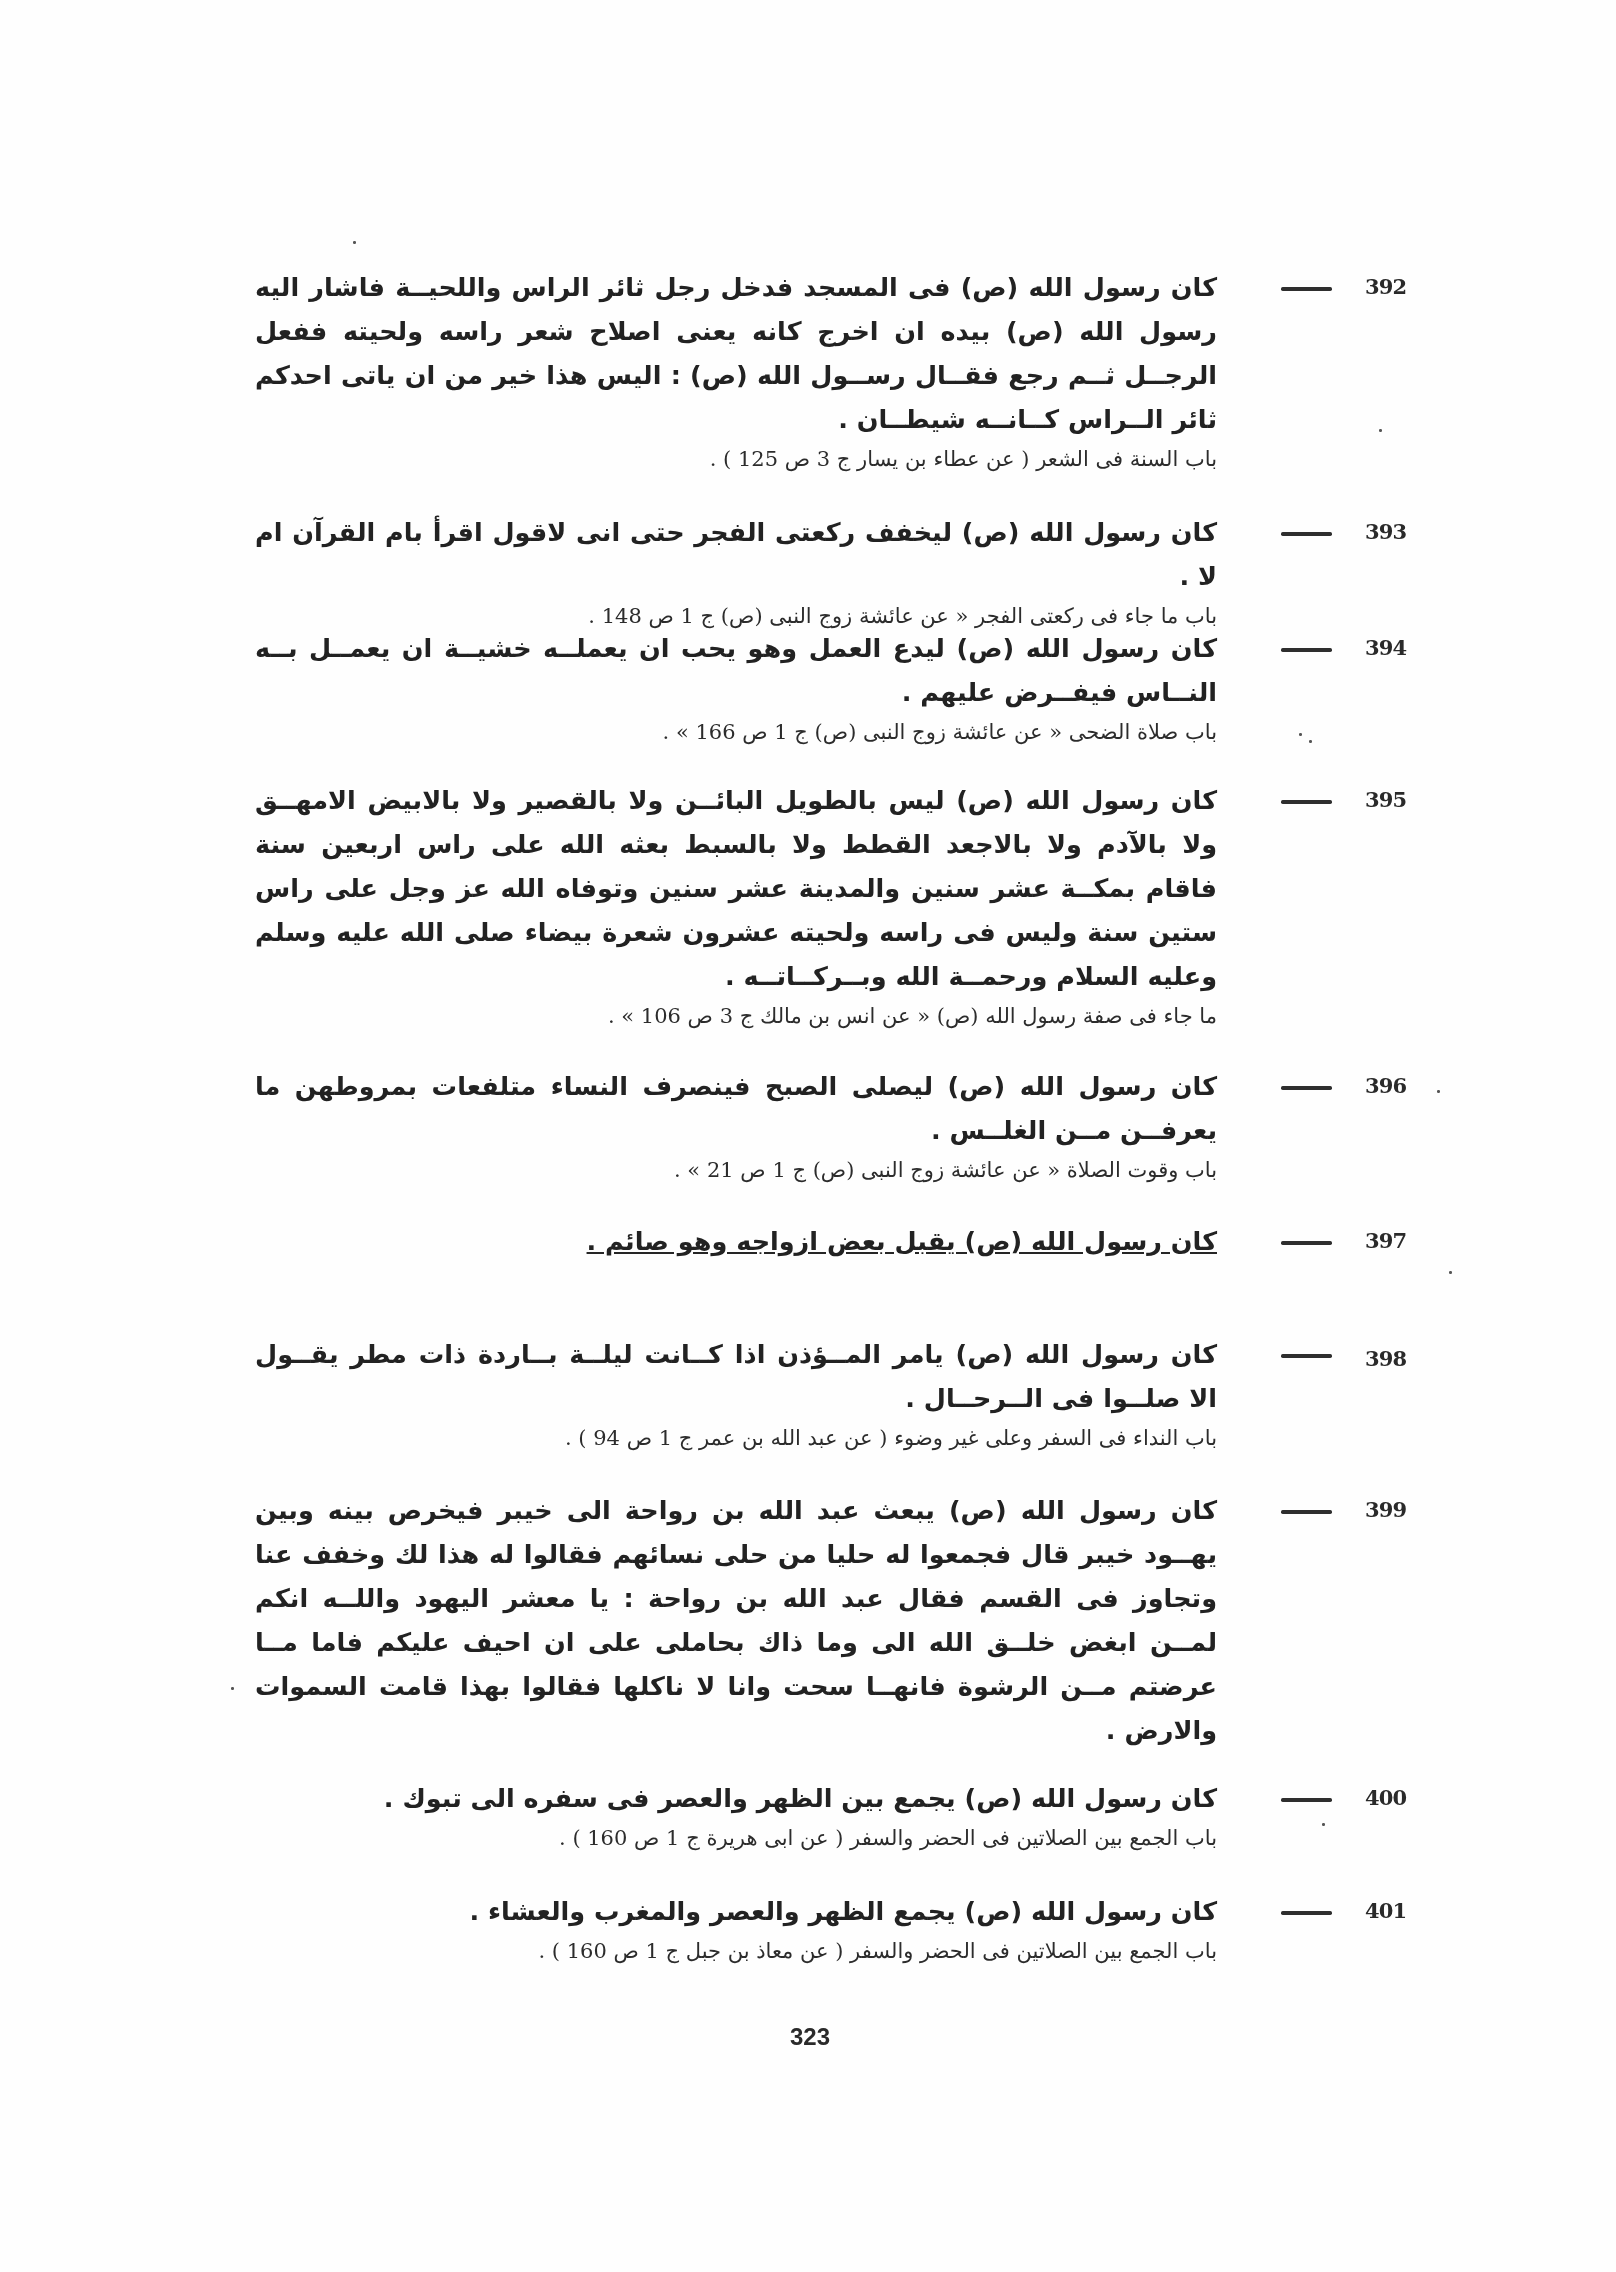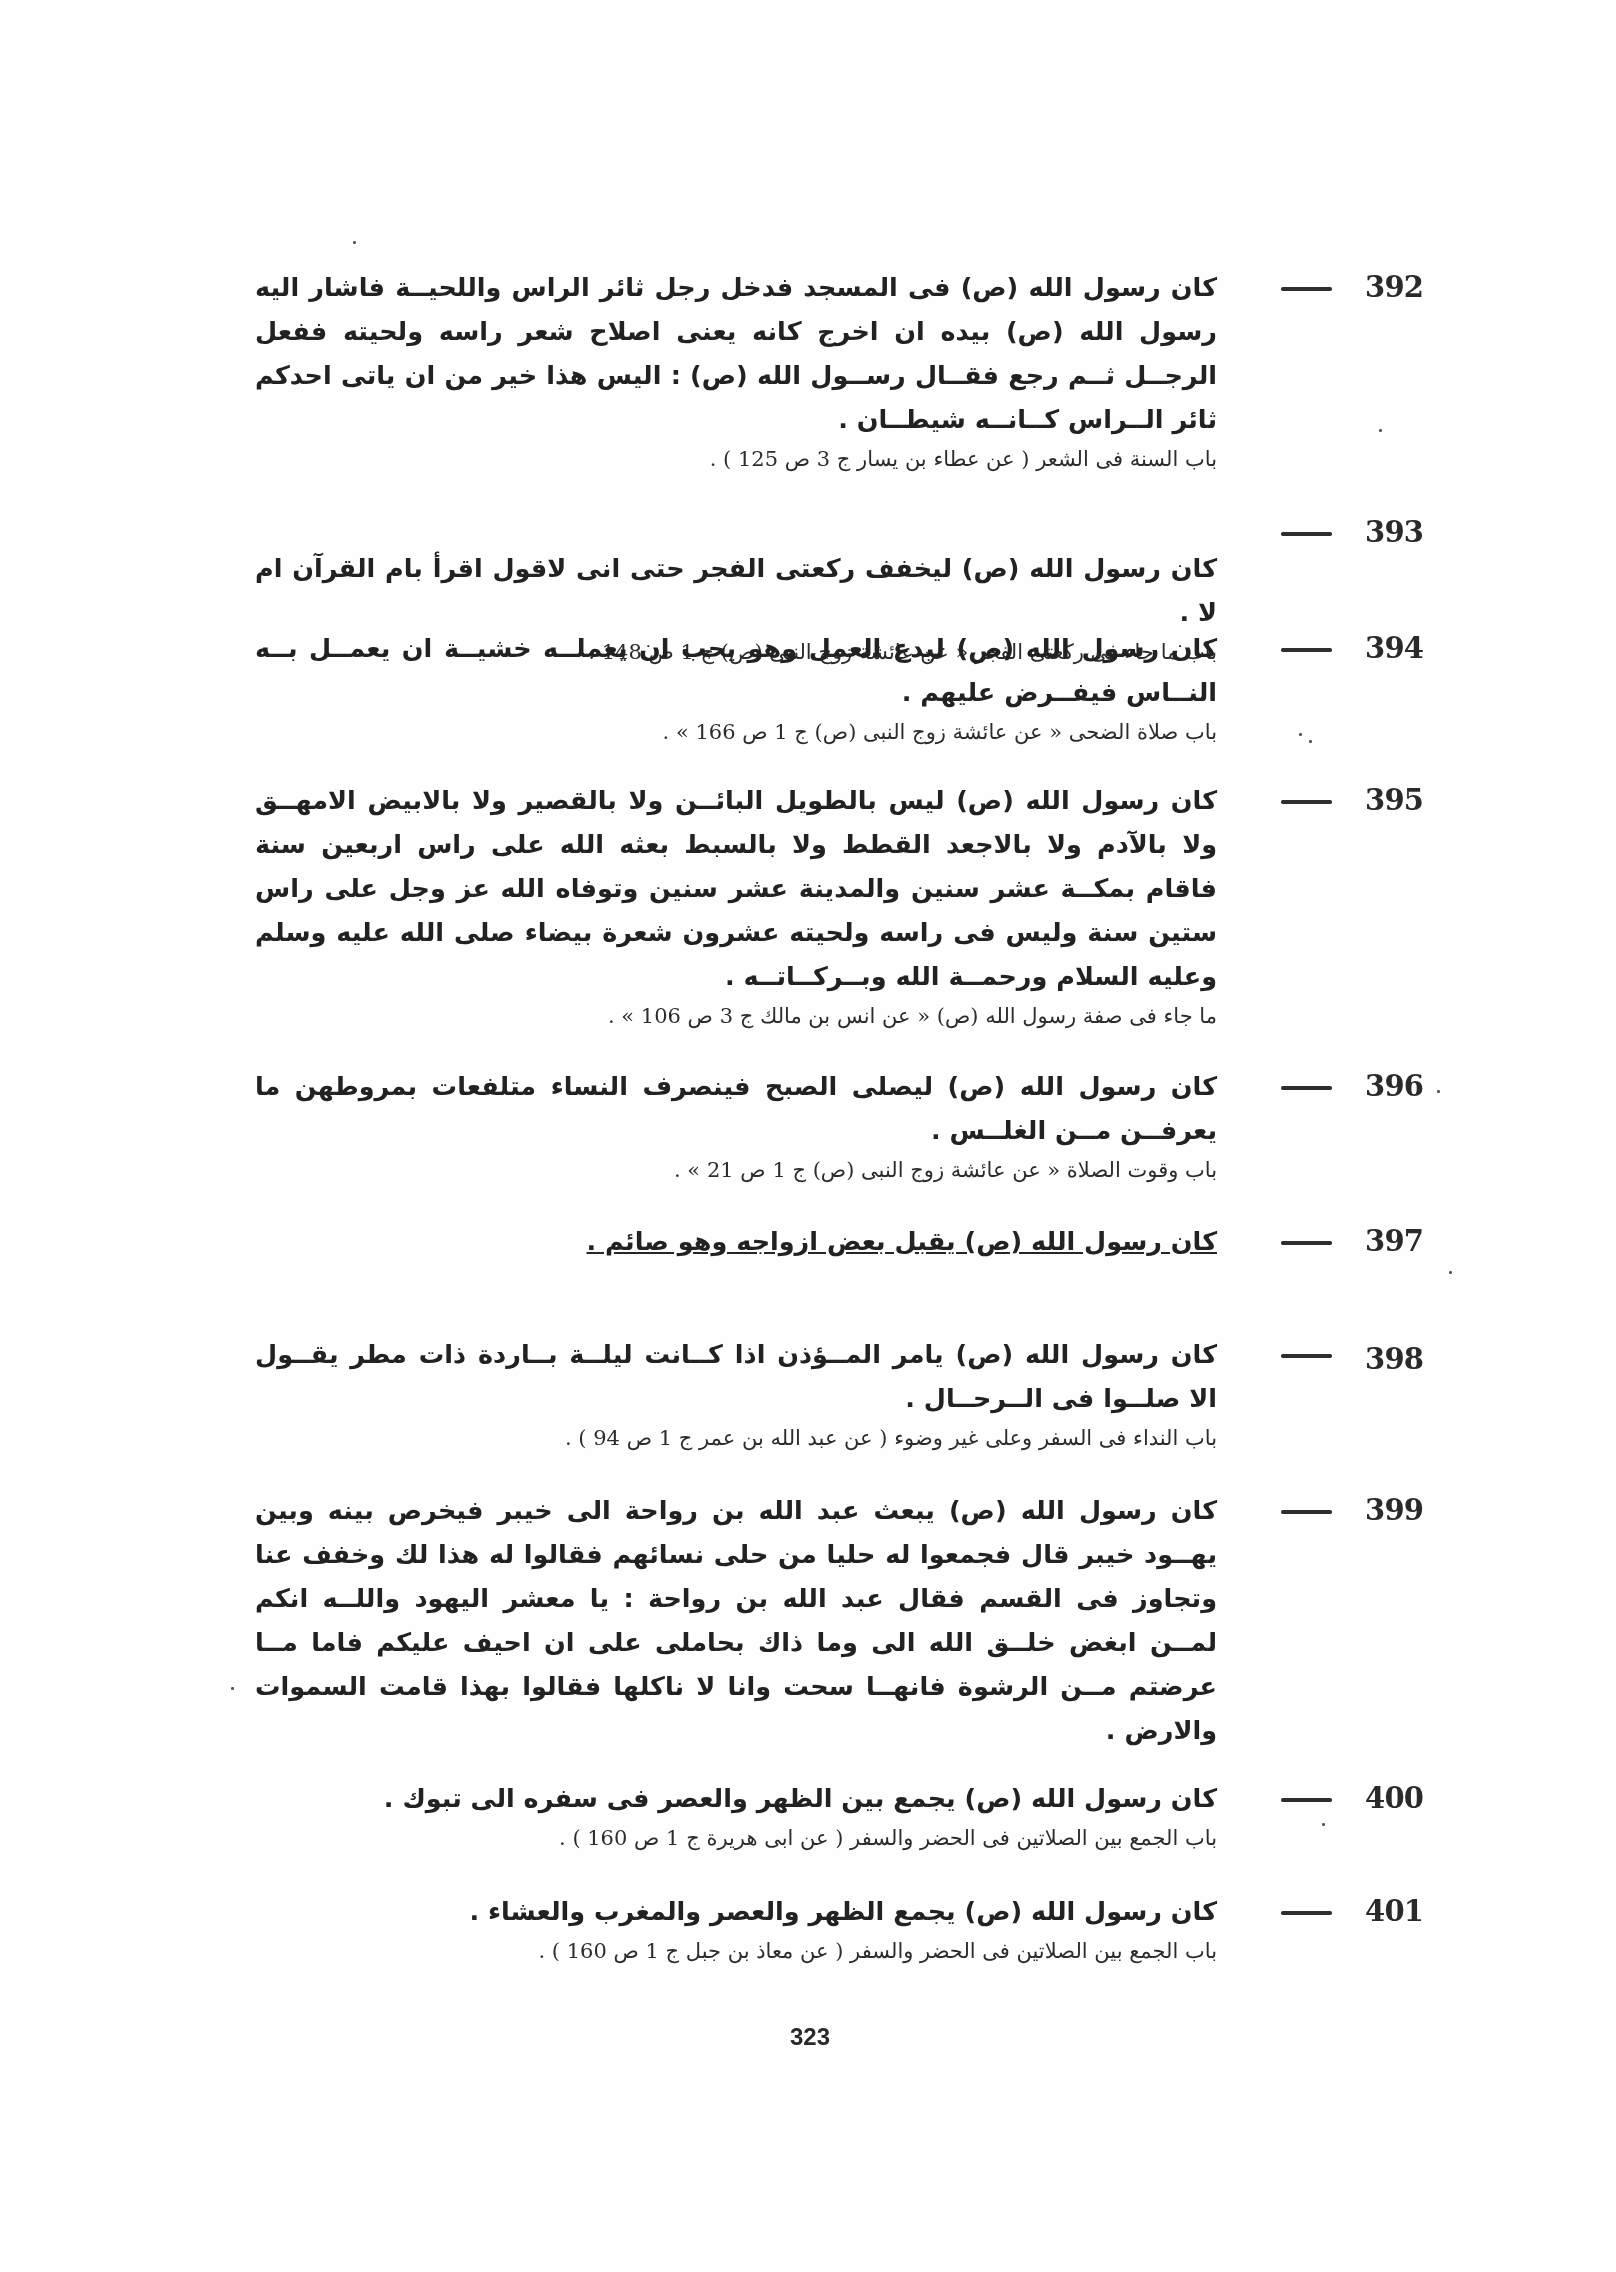--- a/index.html
+++ b/index.html
@@ -1,21 +1,21 @@
 <!DOCTYPE html>
 <html style="font-size:13.6px"><head>
 <meta charset="utf-8">
 <style>
   html, body { margin: 0; padding: 0; background: #ffffff; }
   body { width: 1616px; height: 2273px; position: relative; overflow: hidden;
          font-family: "DejaVu Sans", sans-serif; color: #262626; }
   .page { position: absolute; left: 0; top: 0; width: 1616px; height: 2273px; background: #fefefe; }
   .entry { position: absolute; left: 0; width: 1616px; }
   .num { position: absolute; left: 1365px; width: 59px; text-align: left;
-         font-family: "DejaVu Serif", serif; font-weight: bold; font-size: 29px;
+         font-family: "DejaVu Serif", serif; font-weight: bold; font-size: 21px;
          line-height: 34px; color: #2a2a2a; letter-spacing: -0.8px; }
   .dash { position: absolute; left: 1281px; width: 51px; height: 4.2px; background: #2e2e2e; border-radius: 1.7px; }
   .body { position: absolute; left: 255px; width: 962px; direction: rtl; }
   .text { font-family: "DejaVu Sans", sans-serif; font-weight: bold; font-size: 25.5px;
           line-height: 44px; text-align: justify; text-align-last: right; color: #222; margin: 0; }
   .cite { font-family: "DejaVu Serif", serif; font-weight: normal; font-size: 21px;
           line-height: 37px; text-align: right; color: #2c2c2c; margin: 0; }
   .pagenum { position: absolute; left: 790px; top: 2023px; width: 68px; 
              font-family: "Liberation Sans", sans-serif; font-weight: bold; font-size: 24px; color: #2a2a2a; }
   .speck { position: absolute; width: 2.5px; height: 2.5px; background: #555; border-radius: 50%; }
@@ -30,21 +30,21 @@
     <div class="dash" style="top:17px;"></div>
     <div class="body" style="top:-5.1px;">
       <p class="text">كان رسول الله (ص) فى المسجد فدخل رجل ثائر الراس واللحيــة فاشار اليه رسول الله (ص) بيده ان اخرج كانه يعنى اصلاح شعر راسه ولحيته ففعل الرجــل ثــم رجع فقــال رســول الله (ص) : اليس هذا خير من ان ياتى احدكم ثائر الــراس كــانــه شيطــان .</p>
       <p class="cite">باب السنة فى الشعر ( عن عطاء بن يسار ج 3 ص 125 ) .</p>
     </div>
   </div>
 
   <div class="entry" style="top:515px;">
     <div class="num" style="top:0px;">393</div>
     <div class="dash" style="top:17px;"></div>
-    <div class="body" style="top:-5.1px;margin-top:36px;">
+    <div class="body" style="top:-5.1px;">
       <p class="text">كان رسول الله (ص) ليخفف ركعتى الفجر حتى انى لاقول اقرأ بام القرآن ام لا .</p>
       <p class="cite">باب ما جاء فى ركعتى الفجر « عن عائشة زوج النبى (ص) ج 1 ص 148 .</p>
     </div>
   </div>
 
   <div class="entry" style="top:631px;">
     <div class="num" style="top:0px;">394</div>
     <div class="dash" style="top:17px;"></div>
     <div class="body" style="top:-5.1px;">
       <p class="text">كان رسول الله (ص) ليدع العمل وهو يحب ان يعملــه خشيــة ان يعمــل بــه النــاس فيفــرض عليهم .</p>

